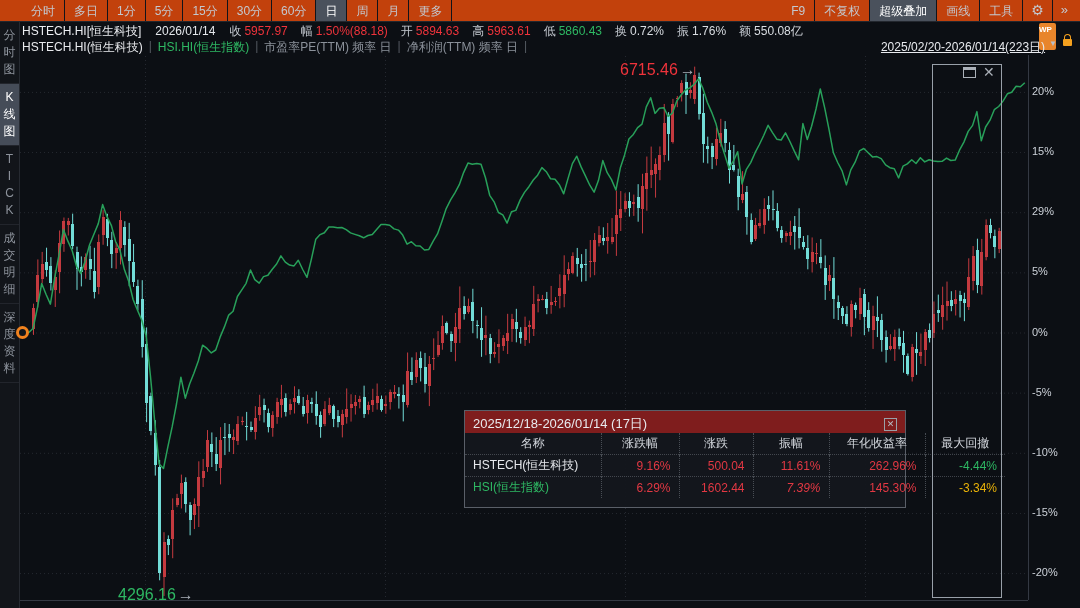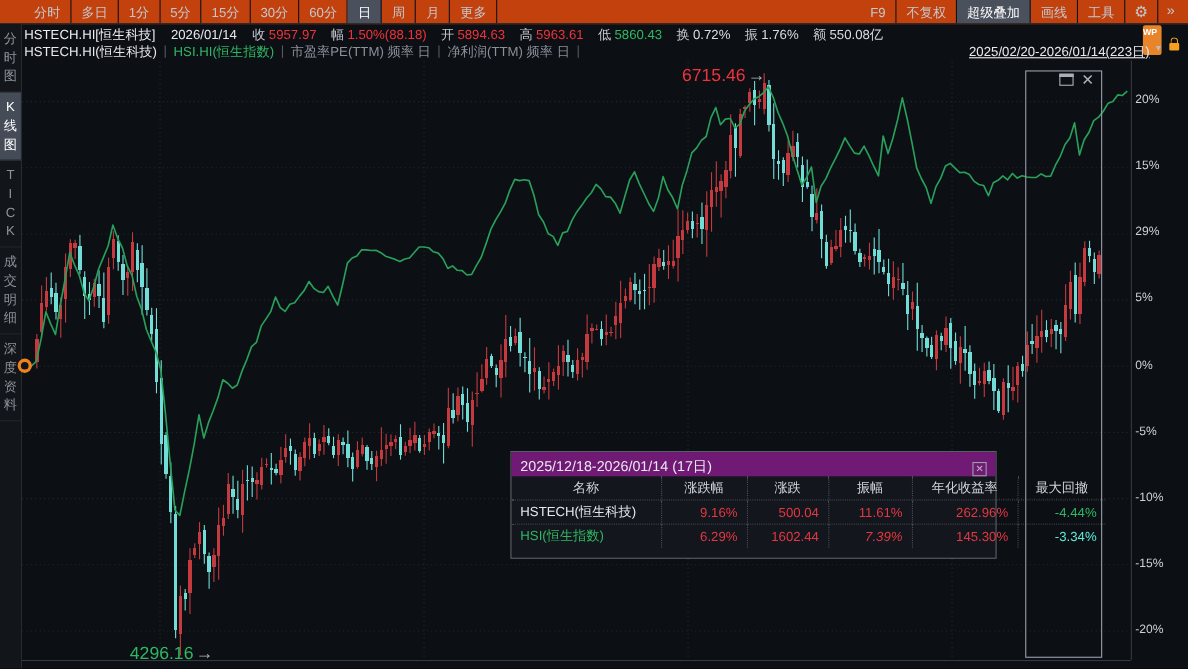--- a/index.html
+++ b/index.html
@@ -58,21 +58,21 @@
   .restore-icon{position:relative;width:13px;height:11px;border:1px solid #aab0b8;display:inline-block}
   .restore-icon::before{content:"";position:absolute;left:-1px;top:-1px;width:13px;height:3px;background:#aab0b8}
   .close-x{font-size:14px;line-height:12px}
   
   .padlock{display:inline-block;position:relative;width:9px;height:7px;background:#f5a11f;border-radius:1px;margin-left:2px}
   .padlock::before{content:"";position:absolute;left:1px;top:-5px;width:5px;height:5px;border:1.5px solid #f5a11f;
                    border-bottom:none;border-radius:4px 4px 0 0}
   
   #popup{position:absolute;left:464px;top:410px;width:442px;background:rgba(20,23,29,.96);
          border:1px solid #5a5f68;z-index:7;padding-bottom:9px}
-  .p-title{height:22px;background:#701a75;color:#e8eaee;font-size:13px;padding:3px 8px 0 8px;display:flex;align-items:flex-end}
+  .p-title{height:22px;background:#7f1d1d;color:#e8eaee;font-size:13px;padding:3px 8px 0 8px;display:flex;align-items:center}
   .p-close{margin-left:auto;width:13px;height:13px;border:1px solid #9aa0a8;color:#b6bcc4;font-size:9px;
            line-height:11px;text-align:center;margin-top:1px}
   #popup table{width:100%;border-collapse:collapse;font-size:12px;table-layout:fixed}
   #popup th{font-weight:normal;color:#d2d6dc;padding:2px 6px;text-align:center}
   #popup td{padding:2px 8px}
   #popup th,#popup td{border-right:1px dotted rgba(140,146,156,.45)}
   #popup th:last-child,#popup td:last-child{border-right:none}
   #popup tbody tr{border-top:1px dotted rgba(140,146,156,.4)}
   .cell-num{text-align:right}
 </style>
@@ -700,19 +700,19 @@
             <td class="cell-num" style="color: rgb(226, 56, 67);">11.61%</td>
             <td class="cell-num" style="color: rgb(226, 56, 67);">262.96%</td>
             <td class="cell-num" style="color: rgb(46, 184, 99);">-4.44%</td>
           </tr>
           <tr>
             <td style="color: rgb(46, 184, 99);">HSI(恒生指数)</td>
             <td class="cell-num" style="color: rgb(226, 56, 67);">6.29%</td>
             <td class="cell-num" style="color: rgb(226, 56, 67);">1602.44</td>
             <td class="cell-num" style="color: rgb(226, 56, 67); font-style: italic;">7.39%</td>
             <td class="cell-num" style="color: rgb(226, 56, 67);">145.30%</td>
-            <td class="cell-num" style="color: #5eead4;">-3.34%</td>
+            <td class="cell-num" style="color: #eab308;">-3.34%</td>
           </tr>
         </tbody>
     </table>
   </div>
 
 </div>
 
 </body></html>

